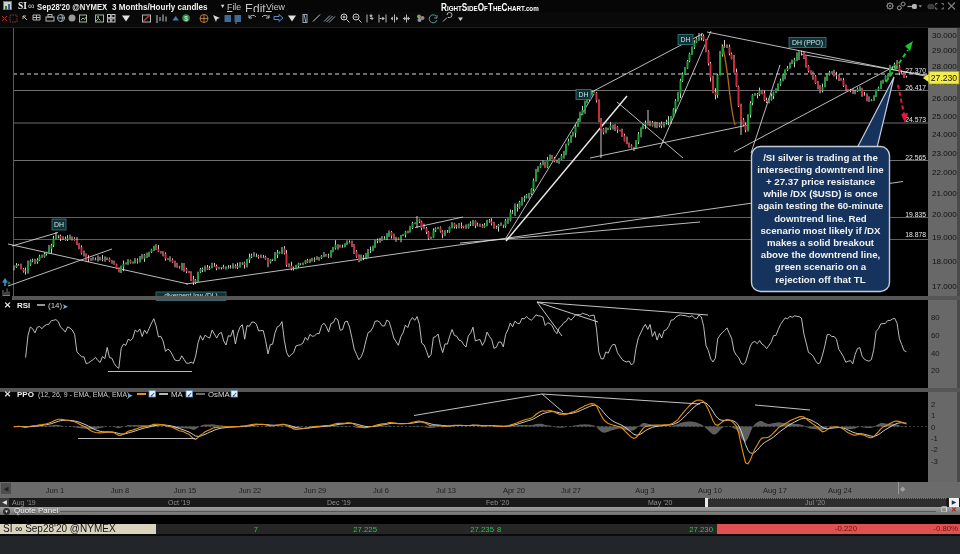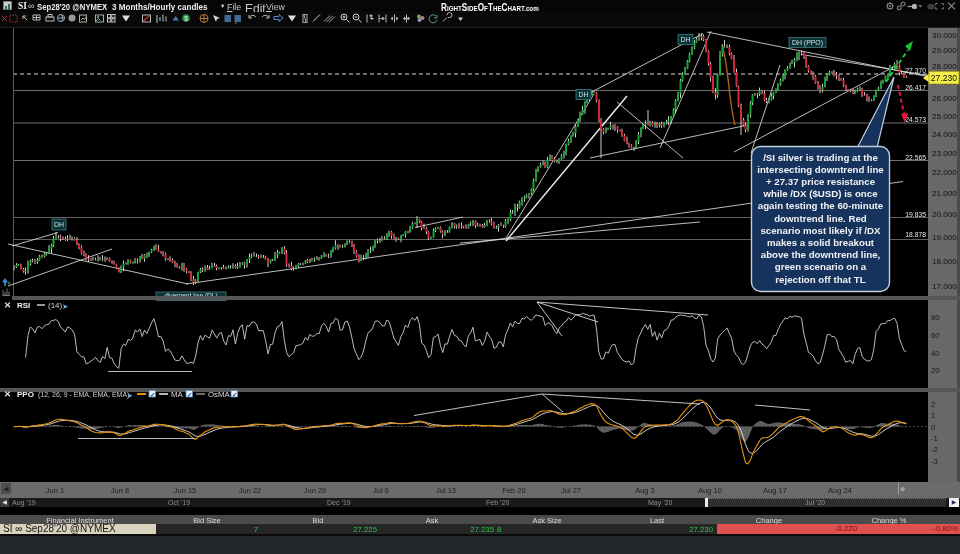--- a/index.html
+++ b/index.html
@@ -263,22 +263,22 @@
 <div class="abs" style="left:0;top:482px;width:960px;height:16px;background:#6b6b6b;font-size:7.5px;color:#1d1d1d">
  <div class="abs" style="left:1px;top:1px;width:10px;height:11px;background:#4e4e4e;color:#232323;font-size:6.5px;text-align:center;line-height:11px">◀</div>
  <div class="abs" style="left:0;top:4px;width:960px;height:10px">
         <span style="position:absolute;left:30px;top:0;width:50px;text-align:center">Jun 1</span>
         <span style="position:absolute;left:95px;top:0;width:50px;text-align:center">Jun 8</span>
         <span style="position:absolute;left:160px;top:0;width:50px;text-align:center">Jun 15</span>
         <span style="position:absolute;left:225px;top:0;width:50px;text-align:center">Jun 22</span>
         <span style="position:absolute;left:290px;top:0;width:50px;text-align:center">Jun 29</span>
         <span style="position:absolute;left:356px;top:0;width:50px;text-align:center">Jul 6</span>
         <span style="position:absolute;left:421px;top:0;width:50px;text-align:center">Jul 13</span>
-        <span style="position:absolute;left:489px;top:0;width:50px;text-align:center">Feb 20</span>
-        <span style="position:absolute;left:531px;top:0;width:50px;text-align:right">Jul 27</span>
+        <span style="position:absolute;left:489px;top:0;width:50px;text-align:center">Apr 20</span>
+        <span style="position:absolute;left:561px;top:0;width:50px;text-align:left">Jul 27</span>
         <span style="position:absolute;left:620px;top:0;width:50px;text-align:center">Aug 3</span>
         <span style="position:absolute;left:685px;top:0;width:50px;text-align:center">Aug 10</span>
         <span style="position:absolute;left:750px;top:0;width:50px;text-align:center">Aug 17</span>
         <span style="position:absolute;left:815px;top:0;width:50px;text-align:center">Aug 24</span>
       </div>
  <div class="abs" style="left:898px;top:0px;width:1px;height:12px;background:#9a9a9a"></div>
  <span class="abs" style="left:900px;top:3px;color:#9f9f9f;font-size:7px">◆</span>
 </div>
 
 <div class="abs" style="left:0;top:498px;width:960px;height:9px;background:#191919;font-size:7px;color:#8f8f8f">
@@ -287,31 +287,28 @@
  <div class="abs" style="left:949px;top:0px;width:10px;height:9px;background:#f0f0f0;color:#1a2a5a;font-size:6px;text-align:center;line-height:9px">▶</div>
  <div class="abs" style="left:705px;top:0;width:3px;height:9px;background:#e8e8e8"></div>
  <span style="position:absolute;left:12px;top:1px">Aug ’19</span>
       <span style="position:absolute;left:168px;top:1px">Oct ’19</span>
       <span style="position:absolute;left:327px;top:1px">Dec ’19</span>
       <span style="position:absolute;left:486px;top:1px">Feb ’20</span>
       <span style="position:absolute;left:648px;top:1px">May ’20</span>
       <span style="position:absolute;left:805px;top:1px">Jul ’20</span>
 </div>
 
-
-<div class="abs" style="left:0;top:515px;width:960px;height:9px;background:#4b4b4b;font-size:7.5px;color:#dcdcdc">
- <span class="abs" style="left:45px;top:0.5px;width:70px;text-align:center">Financial Instrument</span>
- <span class="abs" style="left:172px;top:0.5px;width:70px;text-align:center">Bid Size</span>
- <span class="abs" style="left:283px;top:0.5px;width:70px;text-align:center">Bid</span>
- <span class="abs" style="left:397px;top:0.5px;width:70px;text-align:center">Ask</span>
- <span class="abs" style="left:512px;top:0.5px;width:70px;text-align:center">Ask Size</span>
- <span class="abs" style="left:622px;top:0.5px;width:70px;text-align:center">Last</span>
- <span class="abs" style="left:734px;top:0.5px;width:70px;text-align:center">Change</span>
- <span class="abs" style="left:854px;top:0.5px;width:70px;text-align:center">Change %</span>
-</div>
+<div class="abs" style="left:0;top:507px;width:960px;height:8px;background:linear-gradient(#a0a0a0,#6f6f6f);font-size:8px;color:#1a1a1a">
+ <div class="abs" style="left:3px;top:0.5px;width:7px;height:7px;border-radius:50%;background:#2e2e2e;color:#e8e8e8;font-size:4.5px;text-align:center;line-height:7px">▼</div>
+ <span class="abs" style="left:14px;top:-1.5px;color:#f0f0f0;text-shadow:0 1px 1px #444">Quote Panel</span>
+ <div class="abs" style="left:60px;top:3.5px;width:876px;height:1px;background:#989898;border-bottom:1px solid #565656"></div>
+ <span class="abs" style="left:941px;top:-1px;font-size:7px;color:#f8f8f8">❐</span>
+ <span class="abs" style="left:951px;top:-1px;font-size:7px;color:#a22;font-weight:bold">✕</span>
+</div>
+
 
 <div class="abs" style="left:0;top:524px;width:960px;height:10px;background:#262626;font-size:7.8px;color:#2fc14c">
  <div class="abs" style="left:0;top:0;width:156px;height:10px;background:#d9d3bd;color:#141414;padding-left:3px;line-height:10px;font-size:10px">SI ∞ Sep28'20 @NYMEX</div>
  <span class="abs" style="left:208px;top:1px;width:50px;text-align:right">7</span>
  <span class="abs" style="left:327px;top:1px;width:50px;text-align:right">27.225</span>
  <span class="abs" style="left:444px;top:1px;width:50px;text-align:right">27.235</span>
  <span class="abs" style="left:497px;top:1px">8</span>
  <span class="abs" style="left:663px;top:1px;width:50px;text-align:right">27.230</span>
  <div class="abs" style="left:717px;top:0;width:143px;height:10px;background:#df5050;color:#6e1111;text-align:right;line-height:10px;padding-right:3px">-0.220</div>
  <div class="abs" style="left:860px;top:0;width:100px;height:10px;background:#df5050;color:#6e1111;text-align:right;line-height:10px;padding-right:2px">-0.80%</div>

